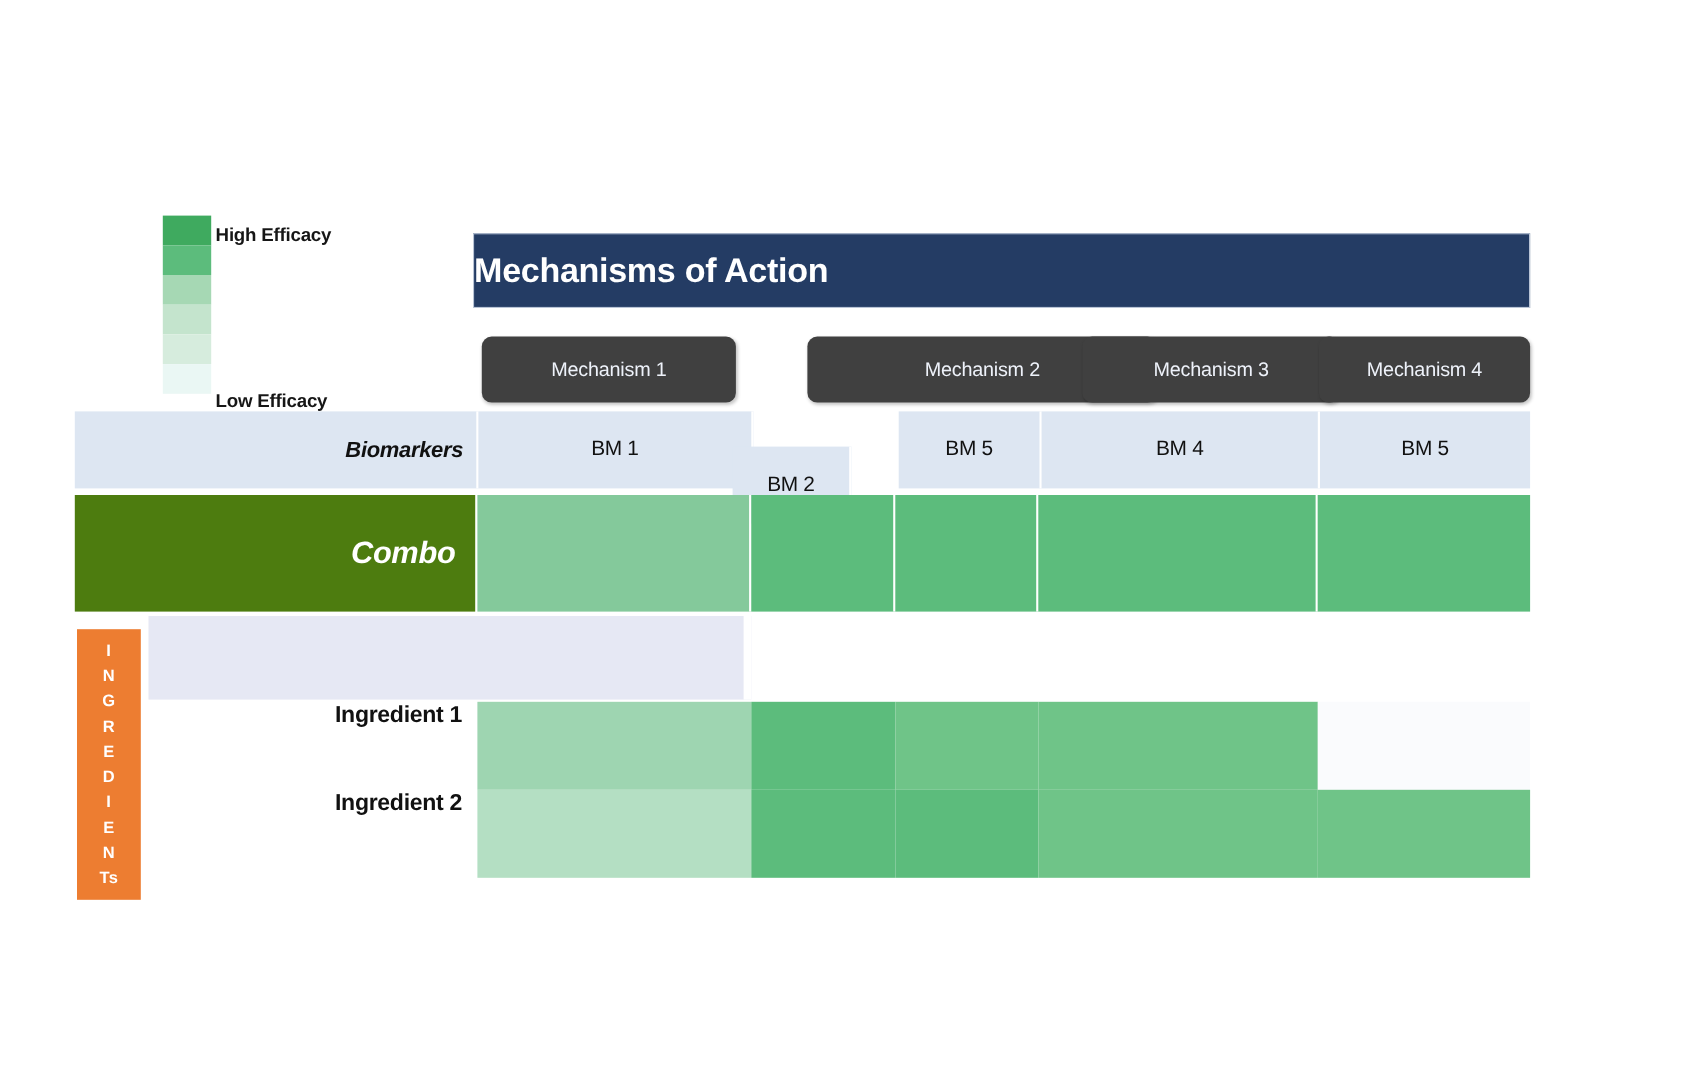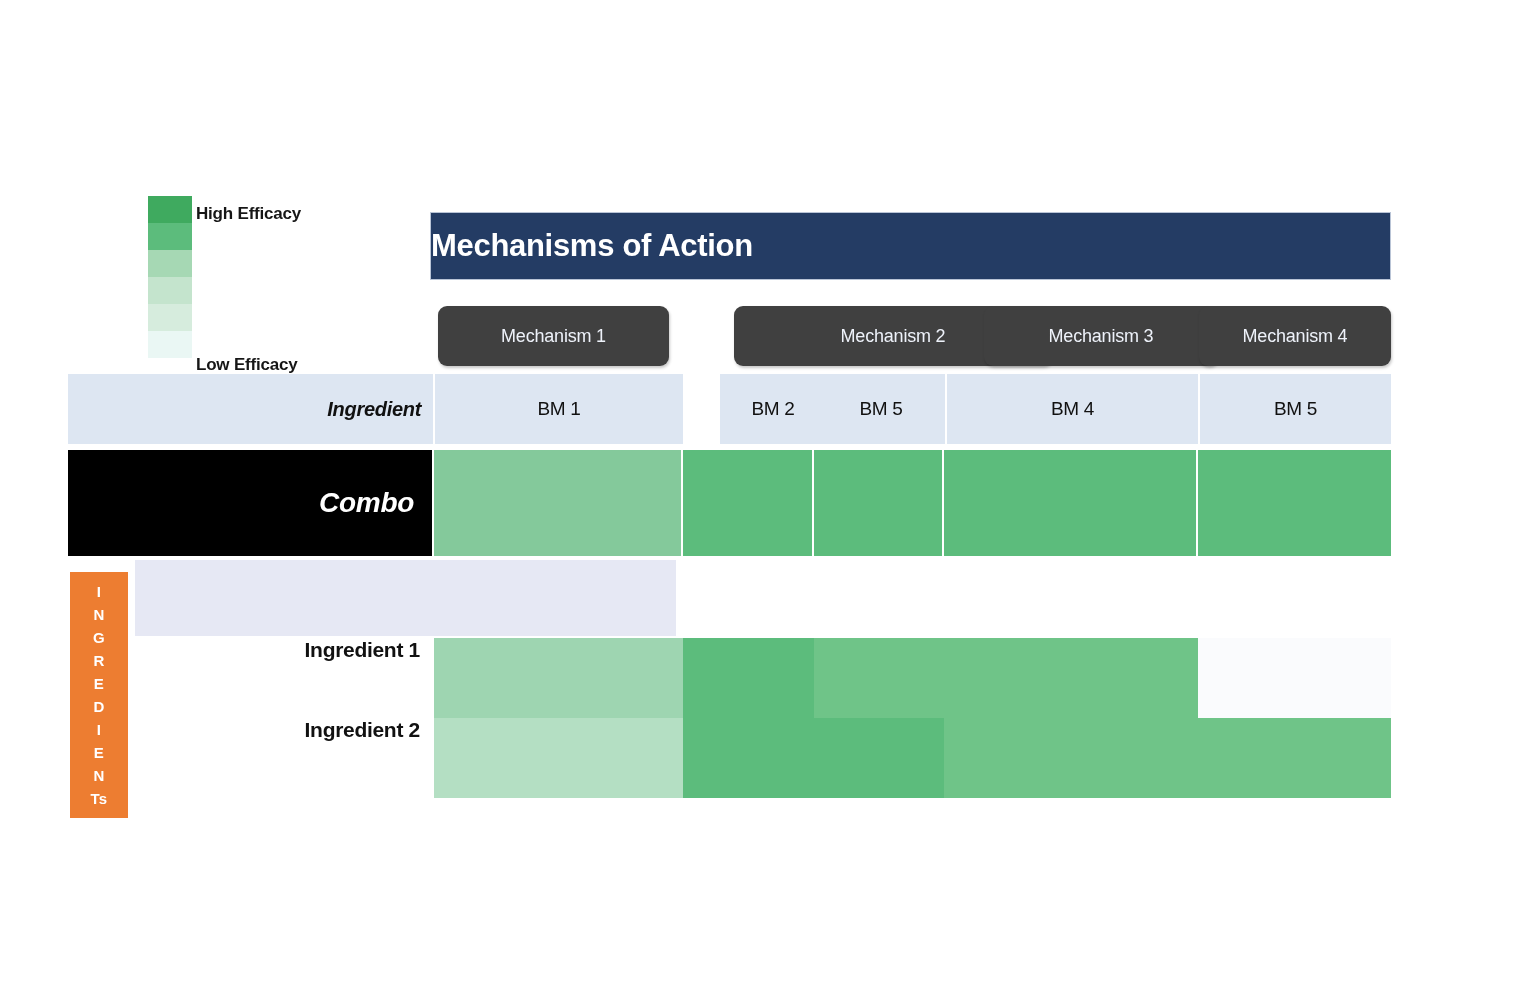--- a/index.html
+++ b/index.html
@@ -66,21 +66,21 @@
     box-sizing:border-box;padding-right:12px;
   }
   .bm-label-cell span{
     font-size:20px;font-weight:bold;font-style:italic;color:#111111;
     letter-spacing:-0.3px;
   }
 
   
   .combo-label{
     position:absolute;left:68px;top:450px;width:364px;height:106px;
-    background:#000000;
+    background:#4d7c0f;
     display:flex;align-items:center;justify-content:flex-end;
     box-sizing:border-box;padding-right:18px;
   }
   .combo-label span{
     color:#ffffff;font-size:28px;font-weight:bold;font-style:italic;
     letter-spacing:-0.3px;
   }
   .combo-cell{
     position:absolute;top:450px;height:106px;
     border-right:2px solid #ffffff;
@@ -150,27 +150,27 @@
       <div class="mech" style="left: 955px; width: 234px; margin-left: 29px;">
         <span>Mechanism 3</span>
       </div>
       <div class="mech" style="left: 1199px; width: 192px;">
         <span>Mechanism 4</span>
       </div>
     </div>
 
   <div class="bm-row">
     <div class="bm-label-cell">
-      <span>Ingredient</span>
+      <span>Biomarkers</span>
     </div>
     <div id="bm-holder">
         <div class="bm-cell" style="left: 367px; width: 250px;">
           <span>BM 1</span>
         </div>
-        <div class="bm-cell" style="left: 652px; width: 108px;">
+        <div class="bm-cell" style="left: 598px; width: 108px; margin-top: 32px;">
           <span>BM 2</span>
         </div>
         <div class="bm-cell" style="left: 749px; width: 130px;">
           <span>BM 5</span>
         </div>
         <div class="bm-cell" style="left: 879px; width: 253px;">
           <span>BM 4</span>
         </div>
         <div class="bm-cell" style="left: 1132px; width: 191px; border-right: none;">
           <span>BM 5</span>

